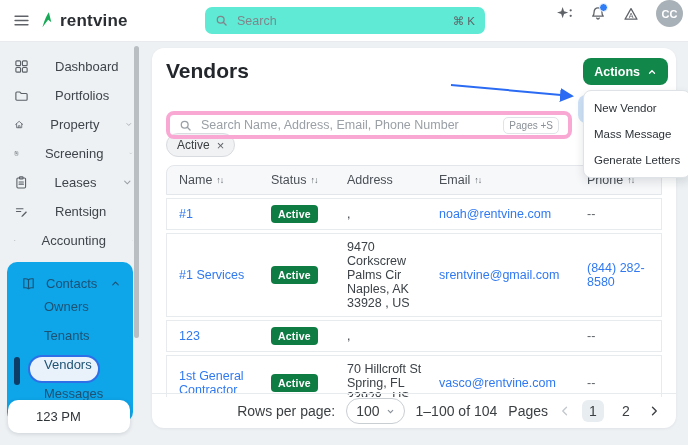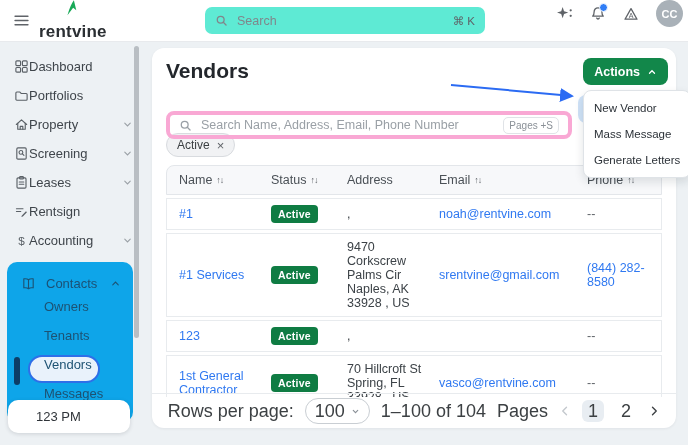--- a/index.html
+++ b/index.html
@@ -3,37 +3,37 @@
 <meta charset="utf-8">
 <style>
   html,body{margin:0;padding:0;background:#dfe4e8;font-family:"Liberation Sans",sans-serif;}
   #app{position:relative;width:688px;height:445px;background:#edf1f4;overflow:hidden;
        -webkit-font-smoothing:antialiased;}
   svg{display:block;}
   
   .topbar{position:absolute;left:0;top:0;width:688px;height:41px;background:#fff;
           border-bottom:1px solid #e8eaed;display:flex;align-items:center;z-index:10;}
   .hamburger{margin-left:13px;cursor:pointer;}
-  .brand{display:flex;align-items:center;gap:4px;margin-left:9px;cursor:pointer;flex-direction:column;}
+  .brand{display:flex;align-items:center;gap:4px;margin-left:9px;cursor:pointer;}
   .brand-text{font-size:17px;font-weight:bold;color:#2b2f33;letter-spacing:.2px;}
   .gsearch{position:absolute;left:205px;top:7px;width:280px;height:27px;background:#5eead4;
            border-radius:7px;display:flex;align-items:center;padding:0 10px;box-sizing:border-box;gap:7px;}
   .gsearch input{flex:1;border:none;background:transparent;outline:none;font-size:12.5px;
                  font-family:"Liberation Sans",sans-serif;color:#3c4043;}
   .gsearch input::placeholder{color:#80868b;}
   .gsearch .kbd{font-size:11.5px;color:#5f6368;white-space:nowrap;}
   .top-icons{position:absolute;right:0;top:0;height:27px;display:flex;align-items:center;}
   .tool-icon{position:relative;margin-right:17px;cursor:pointer;}
   .bell-dot{position:absolute;right:-2px;top:-2px;width:7px;height:7px;border-radius:50%;
             background:#2f7df6;border:1.5px solid #fff;}
   .avatar{width:27px;height:27px;border-radius:50%;background:#a9b1b8;color:#fff;font-size:11px;
           font-weight:bold;display:flex;align-items:center;justify-content:center;margin-right:5px;cursor:pointer;}
   
   .sidebar{position:absolute;left:0;top:41px;width:145px;height:404px;padding-top:11px;box-sizing:border-box;}
-  .nav-item{height:28px;margin-bottom:1px;display:flex;align-items:center;gap:0;
+  .nav-item{height:28px;margin-bottom:1px;display:flex;align-items:center;gap:26px;
             padding:0 12px 0 14px;font-size:13px;color:#3f454b;cursor:pointer;}
   .nav-item .lbl{flex:1;}
   .chev{color:#9aa0a6;}
   .contacts-block{margin:8px 6px 0 7px;width:126px;box-sizing:border-box;background:#0ea5e9;
                   border-radius:10px;padding:6px 0 8px;}
   .contacts-head{height:30px;display:flex;align-items:center;gap:10px;padding:0 12px 0 14px;
                  font-size:13px;color:#1c5175;font-weight:bold;cursor:pointer;}
   .contacts-head .lbl{flex:1;font-weight:normal;}
   .sub-item{position:relative;height:28px;margin-top:1px;display:flex;align-items:flex-start;
             padding-left:37px;font-size:13px;color:#1d5273;cursor:pointer;}
@@ -80,21 +80,21 @@
         color:#33383d;padding:6px 0 6px 12px;}
   .trow .cell{padding-right:8px;}
   .link{color:#3079f1;text-decoration:none;cursor:pointer;}
   .addr{white-space:pre-line;color:#3c4247;}
   .muted{color:#5f6368;}
   .badge{display:inline-block;background:#0f7c43;color:#fff;font-size:10.5px;font-weight:bold;
          padding:2px 7px;border-radius:4px;letter-spacing:.2px;}
   
   .pagination{position:absolute;left:0;right:0;bottom:0;height:34px;border-top:1px solid #e8ebee;
               display:flex;align-items:center;justify-content:flex-end;gap:11px;padding-right:16px;
-              font-size:18px;color:#3c4043;border-radius:0 0 12px 12px;}
+              font-size:14px;color:#3c4043;border-radius:0 0 12px 12px;}
   .pp-select{display:flex;align-items:center;gap:6px;height:24px;padding:0 9px;border:1px solid #c9ced3;
              border-radius:15px;cursor:pointer;}
   .pg-chev{cursor:pointer;}
   .pg-num{width:22px;height:22px;display:flex;align-items:center;justify-content:center;border-radius:6px;cursor:pointer;}
   .pg-num.current{background:#e8edf2;}
   
   .menu{position:absolute;left:583px;top:90px;min-width:89px;background:#fff;border:1px solid #dfe3e7;
         border-radius:8px;box-shadow:0 4px 10px rgba(20,30,40,.12);padding:4px 0;z-index:30;}
   .menu-item{height:26px;display:flex;align-items:center;padding:0 10px;font-size:11.5px;color:#2c3238;
              white-space:nowrap;cursor:pointer;}

